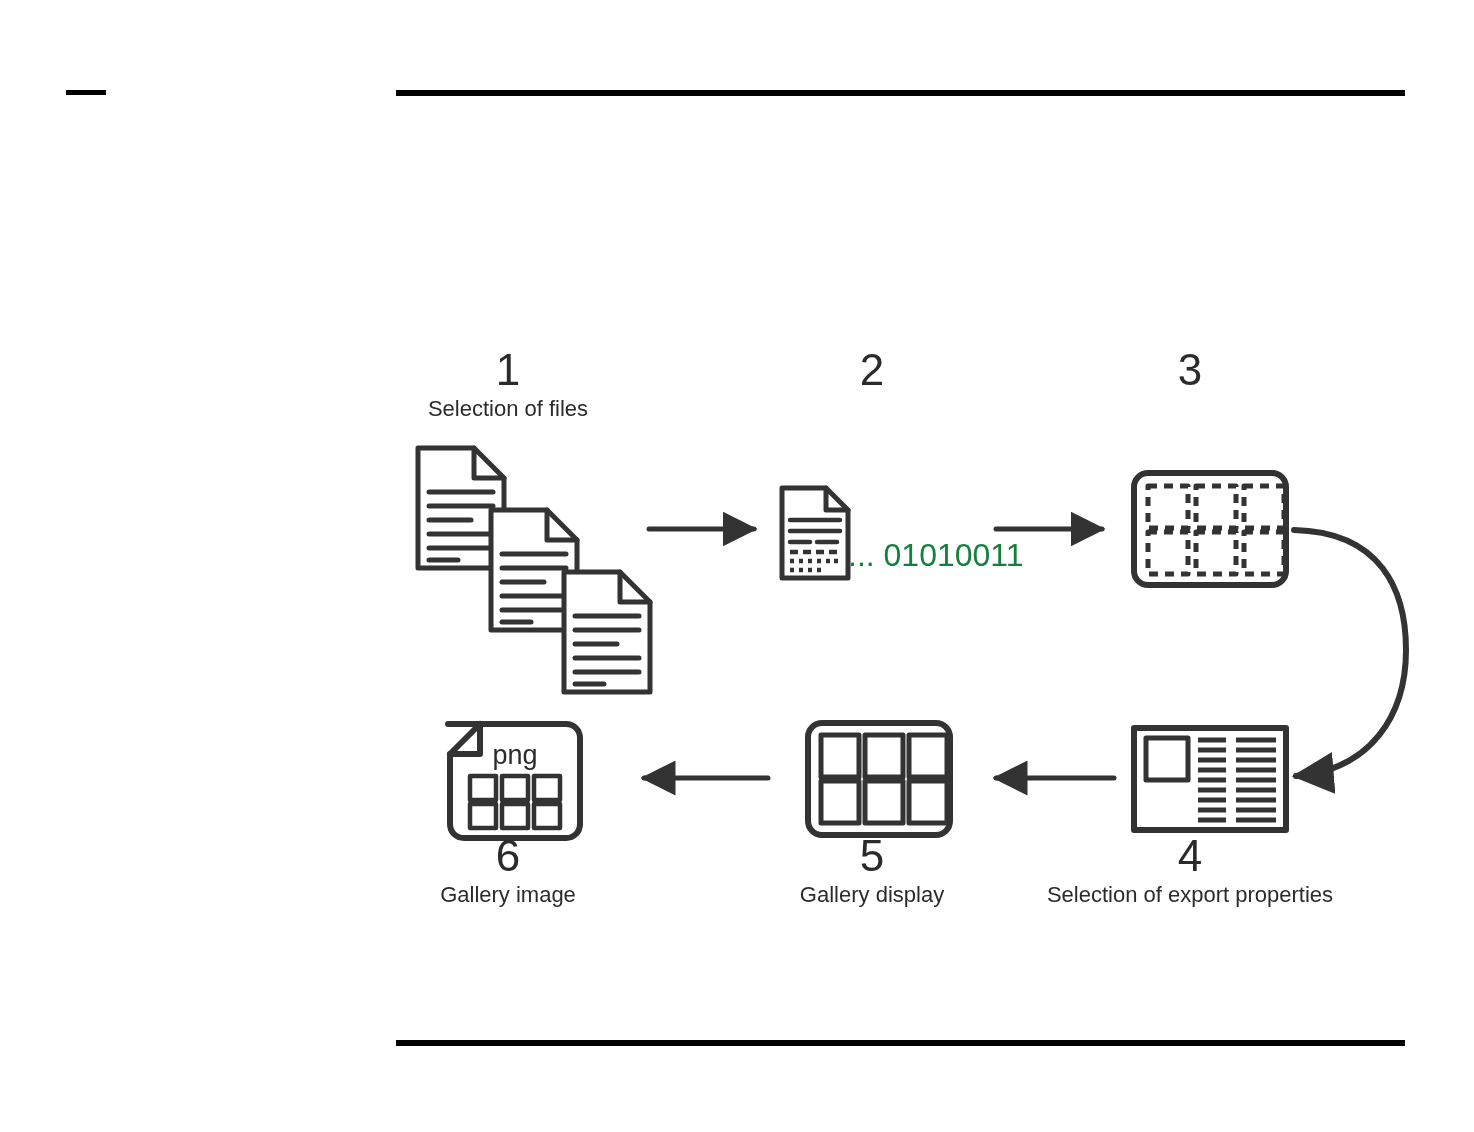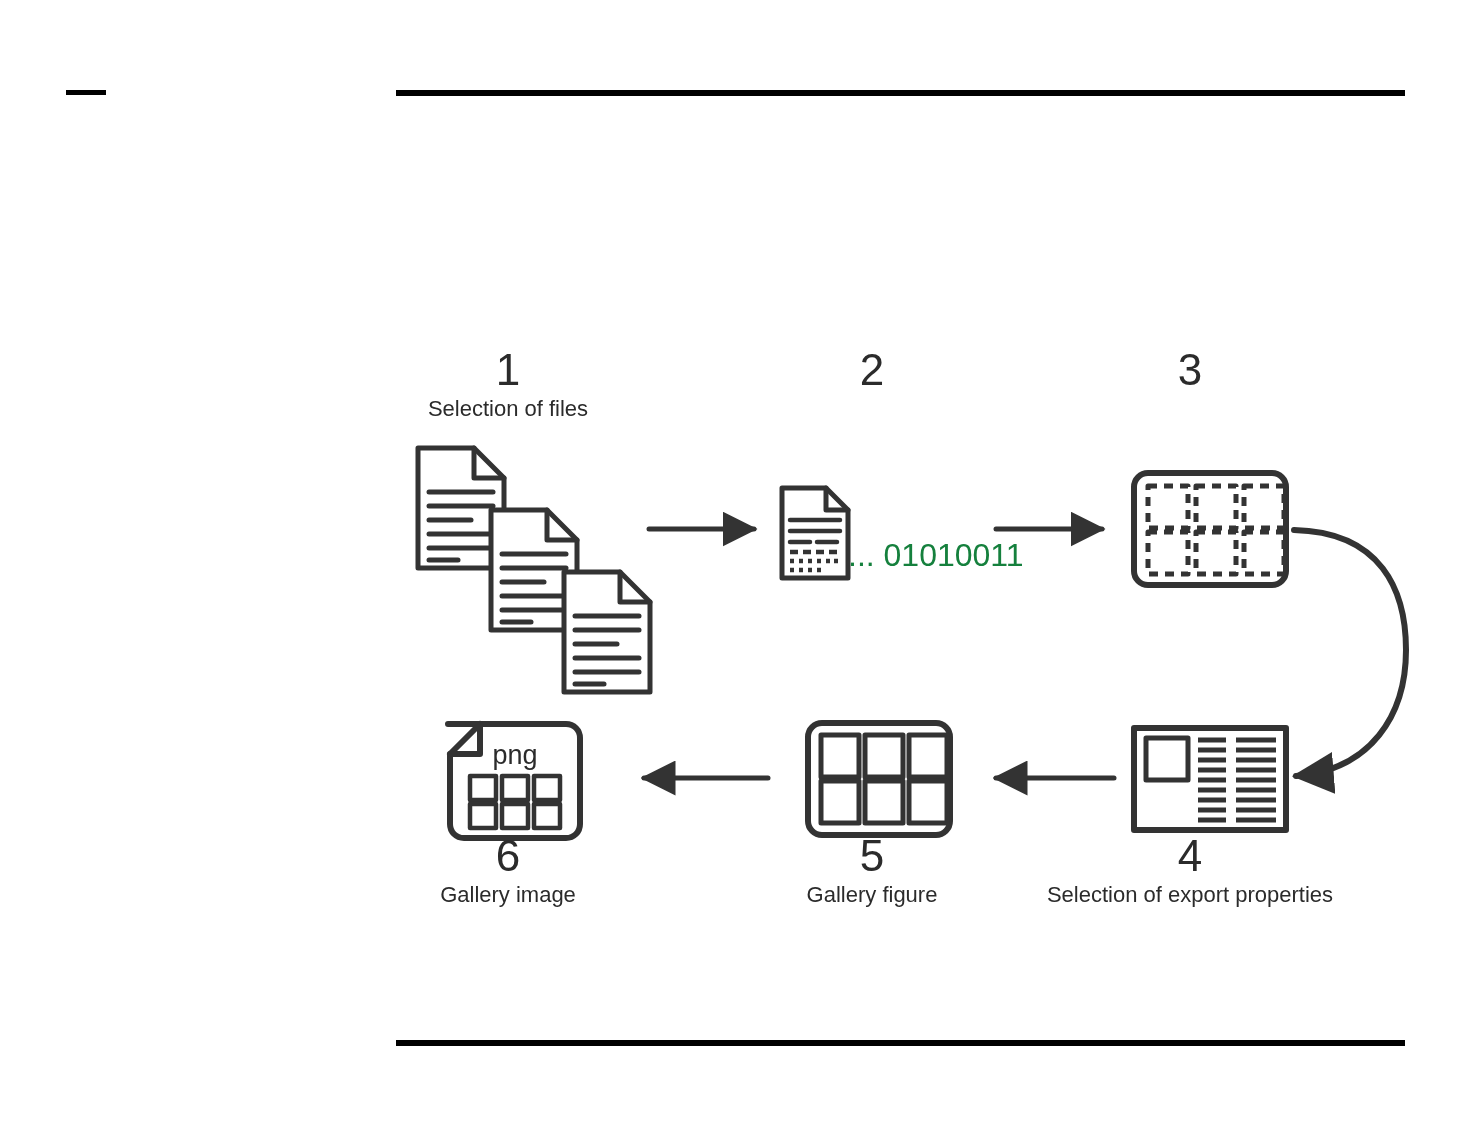--- a/index.html
+++ b/index.html
@@ -120,21 +120,21 @@
     <div class="caption cap-top-3">
       <span class="step-num">3</span>
     </div>
 
     <div class="caption cap-bot-6">
       <span class="step-num">6</span>
       <span class="step-label">Gallery image</span>
     </div>
     <div class="caption cap-bot-5">
       <span class="step-num">5</span>
-      <span class="step-label">Gallery figure</span>
+      <span class="step-label">Gallery display</span>
     </div>
     <div class="caption cap-bot-4">
       <span class="step-num">4</span>
       <span class="step-label">Selection of export properties</span>
     </div>
 
     <div class="binary-text">... 01010011</div>
 
     <svg viewBox="0 0 1010 580" xmlns="http://www.w3.org/2000/svg">
       <defs>

